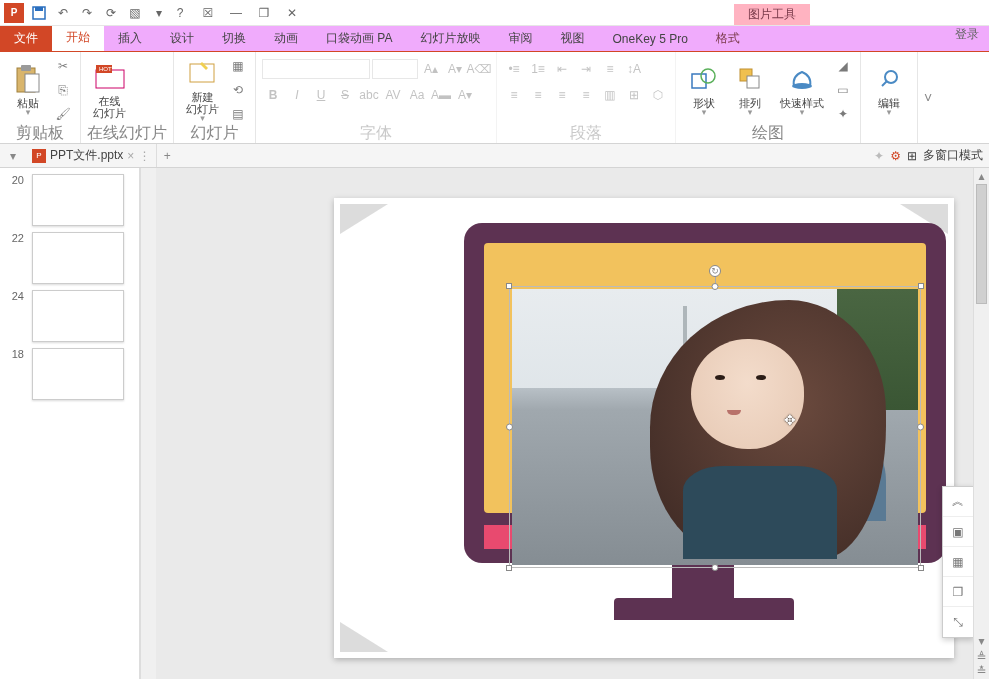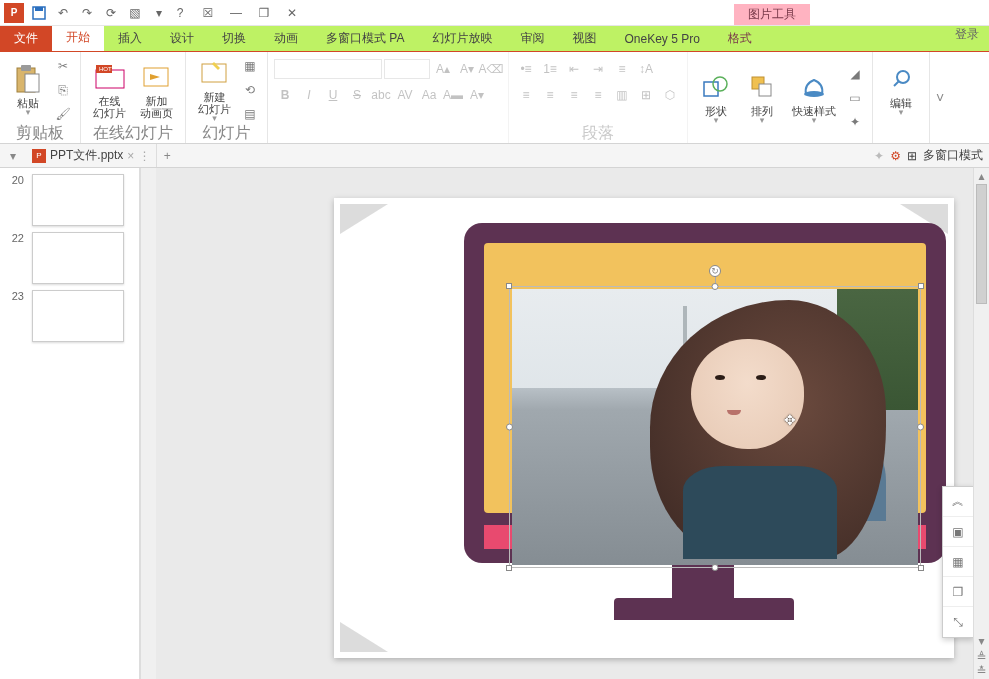--- a/index.html
+++ b/index.html
@@ -9,21 +9,21 @@
 .titlebar { height: 26px; background: #fff; display: flex; align-items: center; border-bottom: 1px solid #e6e6e6; }
 .app-icon { width: 20px; height: 20px; background: #d24726; margin: 0 4px; display: flex; align-items: center; justify-content: center; color: #fff; font-weight: bold; font-size: 10px; }
 .qat { display: flex; align-items: center; gap: 2px; }
 .qat-btn { width: 22px; height: 22px; display: flex; align-items: center; justify-content: center; color: #666; cursor: pointer; }
 .title-text { flex: 1; text-align: center; color: #666; font-size: 12px; }
 .ctx-tab-label { background: #ffb3c1; color: #7a3a4a; padding: 2px 14px; font-size: 12px; position: absolute; left: 734px; top: 4px; }
 .win-controls { display: flex; align-items: center; gap: 8px; margin-right: 8px; color: #666; }
 .win-btn { width: 20px; height: 20px; display: flex; align-items: center; justify-content: center; cursor: pointer; }
 
 
-.ribbon-tabs { height: 26px; background: #bef264; display: flex; align-items: stretch; border-bottom: 1px solid #d24726; }
+.ribbon-tabs { height: 26px; background: #f0abfc; display: flex; align-items: stretch; border-bottom: 1px solid #d24726; }
 .tab { padding: 0 14px; display: flex; align-items: center; cursor: pointer; color: #444; font-size: 12px; }
 .tab.file { background: #d24726; color: #fff; }
 .tab.active { color: #d24726; border-bottom: 2px solid #fff; background: #fff; }
 .tab.ctx { color: #7a3a4a; }
 .login { margin-left: auto; padding: 0 10px; color: #666; }
 
 
 .ribbon { height: 92px; background: #fff; border-bottom: 1px solid #d4d4d4; display: flex; position: relative; }
 .group { border-right: 1px solid #e6e6e6; padding: 2px 6px; display: flex; flex-direction: column; }
 .group-content { flex: 1; display: flex; align-items: center; gap: 2px; }
@@ -138,21 +138,21 @@
   </div>
 </div>
 
 <div class="ribbon-tabs">
   <div class="tab file">文件</div>
   <div class="tab active">开始</div>
   <div class="tab">插入</div>
   <div class="tab">设计</div>
   <div class="tab">切换</div>
   <div class="tab">动画</div>
-  <div class="tab">多窗口模式 PA</div>
+  <div class="tab">口袋动画 PA</div>
   <div class="tab">幻灯片放映</div>
   <div class="tab">审阅</div>
   <div class="tab">视图</div>
   <div class="tab">OneKey 5 Pro</div>
   <div class="tab ctx">格式</div>
   <div class="login">登录</div>
 </div>
 
 <div class="ribbon">
 
@@ -183,30 +183,20 @@
       <div class="big-btn">
         <div class="icon">
             <svg width="30" height="26">
               <rect x="1" y="6" width="28" height="18" fill="#fff" stroke="#c06"></rect>
               <rect x="1" y="1" width="16" height="8" fill="#d24726"></rect>
               <text x="4" y="7" fill="#fff" font-size="6">HOT</text>
             </svg>
           </div>
         <div class="label" style="white-space:pre-line">在线
 幻灯片</div>
-      </div>
-      <div class="big-btn">
-        <div class="icon">
-            <svg width="30" height="26">
-              <rect x="2" y="4" width="24" height="18" fill="#fff" stroke="#e0a030"></rect>
-              <path d="M8 10 L18 13 L8 16 Z" fill="#e0a030"></path>
-            </svg>
-          </div>
-        <div class="label" style="white-space:pre-line">新加
-动画页</div>
       </div>
     </div>
     <div class="group-label">在线幻灯片</div>
   </div>
 
   <div class="group">
     <div class="group-content">
       <div class="big-btn">
         <div class="icon">
             <svg width="30" height="26">
@@ -249,20 +239,21 @@
         <div class="small-btn">
             <s>S</s>
           </div>
         <div class="small-btn">abc</div>
         <div class="small-btn">AV</div>
         <div class="small-btn">Aa</div>
         <div class="small-btn">A▬</div>
         <div class="small-btn">A▾</div>
       </div>
     </div>
+    <div class="group-label">字体</div>
   </div>
 
   <div class="group dimmed" style="min-width:170px">
     <div class="group-content" style="flex-direction:column;align-items:flex-start;gap:4px;padding-top:4px">
       <div class="hstack">
         <div class="small-btn">•≡</div>
         <div class="small-btn">1≡</div>
         <div class="small-btn">⇤</div>
         <div class="small-btn">⇥</div>
         <div class="small-btn">≡</div>
@@ -312,20 +303,21 @@
           </div>
         <div class="label">快速样式</div>
         <div class="drop">▾</div>
       </div>
       <div class="vstack">
         <div class="small-btn">◢</div>
         <div class="small-btn">▭</div>
         <div class="small-btn">✦</div>
       </div>
     </div>
+    <div class="group-label">绘图</div>
   </div>
 
   <div class="group">
     <div class="group-content">
       <div class="big-btn">
         <div class="icon">
             <svg width="22" height="22">
               <circle cx="13" cy="9" r="6" fill="none" stroke="#4a8ac4" stroke-width="2"></circle>
               <line x1="4" y1="18" x2="9" y2="13" stroke="#4a8ac4" stroke-width="2"></line>
             </svg>
@@ -361,21 +353,25 @@
   <div class="slide-panel">
     <div class="slide-entry">
         <div class="slide-num">20</div>
         <div class="thumb"></div>
       </div>
     <div class="slide-entry">
         <div class="slide-num">22</div>
         <div class="thumb"></div>
       </div>
     <div class="slide-entry">
-        <div class="slide-num">23</div>
+        <div class="slide-num">24</div>
+        <div class="thumb"></div>
+      </div>
+    <div class="slide-entry">
+        <div class="slide-num">18</div>
         <div class="thumb"></div>
       </div>
   </div>
   <div class="scroll-track"></div>
 
   <div class="canvas-area">
     <div class="slide-canvas">
       <div class="corner-tri tri-tl"></div>
       <div class="corner-tri tri-tr"></div>
       <div class="corner-tri tri-bl"></div>

